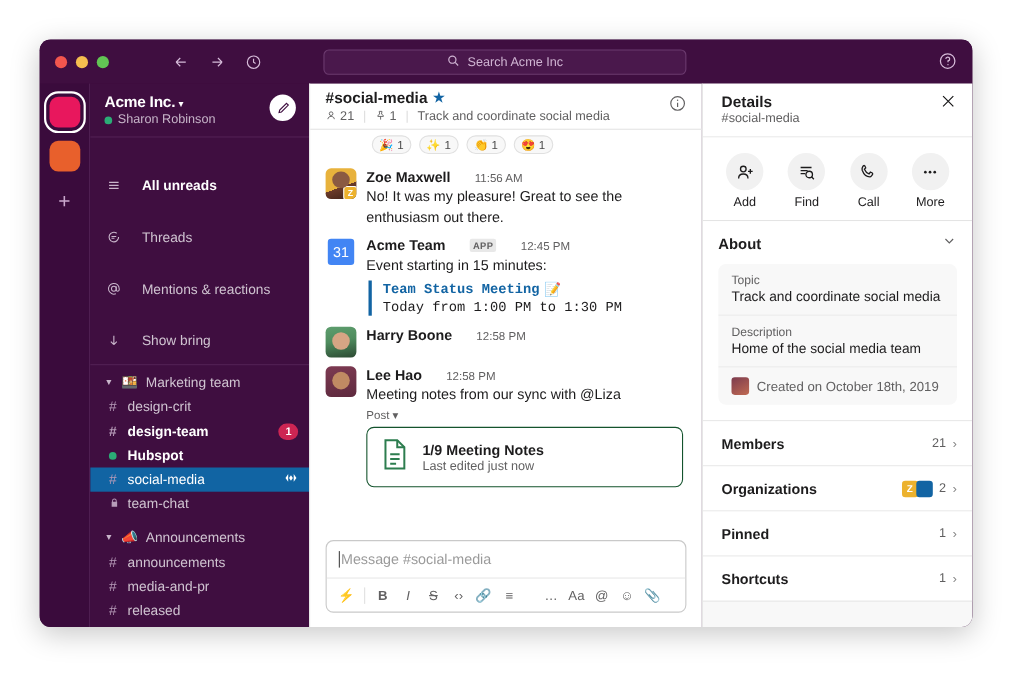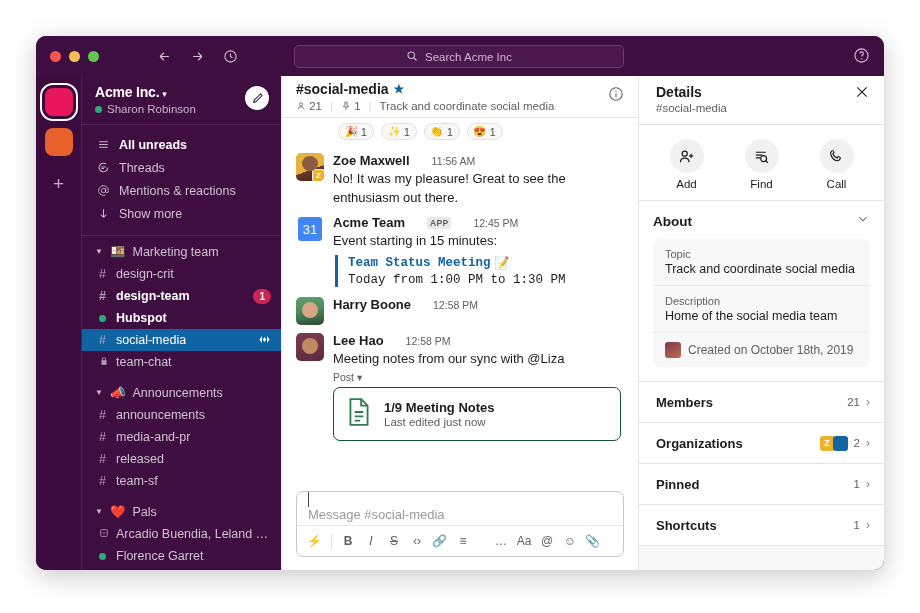--- a/index.html
+++ b/index.html
@@ -93,22 +93,22 @@
   .dot-on { width: 7px; height: 7px; border-radius: 50%; background: #2BAC76; display: inline-block; }
   #compose-btn {
     width: 24px; height: 24px; border-radius: 50%;
     background: #fff; color: #3F0E40;
     display: flex; align-items: center; justify-content: center;
     margin-top: 2px;
   }
 
   #nav-list { padding: 8px 0 4px 0; }
   .nav-row {
-    height: 23px; display: flex; align-items: center; gap: 9px;
-    padding-left: 14px; color: #CFC3D0; font-size: 12.5px;
+    height: 23px; display: flex; align-items: center; gap: 19px;
+    padding-left: 14px; color: #CFC3D0; font-size: 12.5px; margin-top: 24px;
   }
   .nav-row.bold { color: #fff; font-weight: bold; }
   .nav-ico { width: 14px; display: flex; justify-content: center; color: #C9B6CB; }
 
   #divider { height: 1px; background: #522154; margin: 6px 0 4px 0; }
 
   .sect-head {
     height: 23px; display: flex; align-items: center; gap: 7px;
     padding-left: 13px; color: #CFC3D0; font-size: 12.5px;
   }
@@ -182,24 +182,23 @@
     padding: 9px 12px; display: flex; align-items: center; gap: 12px;
     max-width: 288px;
   }
   .file-name { font-size: 13px; font-weight: bold; color: #1D1C1D; }
   .file-sub { font-size: 11.5px; color: #616061; margin-top: 1px; }
 
   
   #composer-wrap { padding: 0 14px 13px 14px; flex: 0 0 auto; }
   #composer { border: 1px solid #C9C9C9; border-radius: 7px; overflow: hidden; }
   #composer-input {
-    height: 34px; padding: 0 11px; display: flex; align-items: flex-start;
+    height: 34px; padding: 0 11px; display: flex; align-items: center;
     font-size: 13px; color: #9A9A9A;
     border-bottom: 1px solid #E8E8E8;
-    flex-direction: column;
   }
   .caret-bar { width: 1px; height: 15px; background: #444; margin-right: 1px; }
   #composer-tools {
     height: 30px; display: flex; align-items: center; gap: 1px;
     padding: 0 7px; color: #616061; font-size: 12px;
   }
   .tool { width: 22px; height: 22px; display: flex; align-items: center; justify-content: center; }
   .tool-sep { width: 1px; height: 15px; background: #E0E0E0; margin: 0 4px; }
   .tool-gap { width: 14px; }
 
@@ -378,21 +377,21 @@
               </svg>
             </span>
             <span>Mentions &amp; reactions</span>
           </div>
           <div class="nav-row">
             <span class="nav-ico">
               <svg width="13" height="13" viewBox="0 0 24 24" fill="none" stroke="currentColor" stroke-width="1.9">
                 <path d="M12 4v15M12 19l-5-5M12 19l5-5"></path>
               </svg>
             </span>
-            <span>Show more</span>
+            <span>Show bring</span>
           </div>
         </div>
       <div id="divider"></div>
       <div id="sections">
           <div class="sect-head">
             <span class="caret">▼</span>
             <span>🍱</span>
             <span>Marketing team</span>
           </div>
           <div class="chan-row">
@@ -648,20 +647,30 @@
             <span class="act-label">Find</span>
           </div>
           <div class="act">
             <span class="act-circle">
               <svg width="17" height="17" viewBox="0 0 24 24" fill="none" stroke="currentColor" stroke-width="1.7">
                 <path d="M6.5 3.5c1 0 2 3 2 3l-1.7 1.7c1 2.4 3.6 5 6 6L14.5 12s3 1 3 2-2.2 4-3.7 4C9 18 5.5 13.5 4 9.5 3.2 7 5 3.5 6.5 3.5z"></path>
               </svg>
             </span>
             <span class="act-label">Call</span>
           </div>
+          <div class="act">
+            <span class="act-circle">
+              <svg width="17" height="17" viewBox="0 0 24 24" fill="currentColor">
+                <circle cx="6" cy="12" r="1.7"></circle>
+                <circle cx="12" cy="12" r="1.7"></circle>
+                <circle cx="18" cy="12" r="1.7"></circle>
+              </svg>
+            </span>
+            <span class="act-label">More</span>
+          </div>
         </div>
 
       <div id="about-sect">
         <div id="about-head">
           <div id="about-title">About</div>
           <span style="color:#616061">
             <svg width="14" height="14" viewBox="0 0 24 24" fill="none" stroke="currentColor" stroke-width="1.8">
                 <path d="M6 9l6 6 6-6"></path>
               </svg>
           </span>

